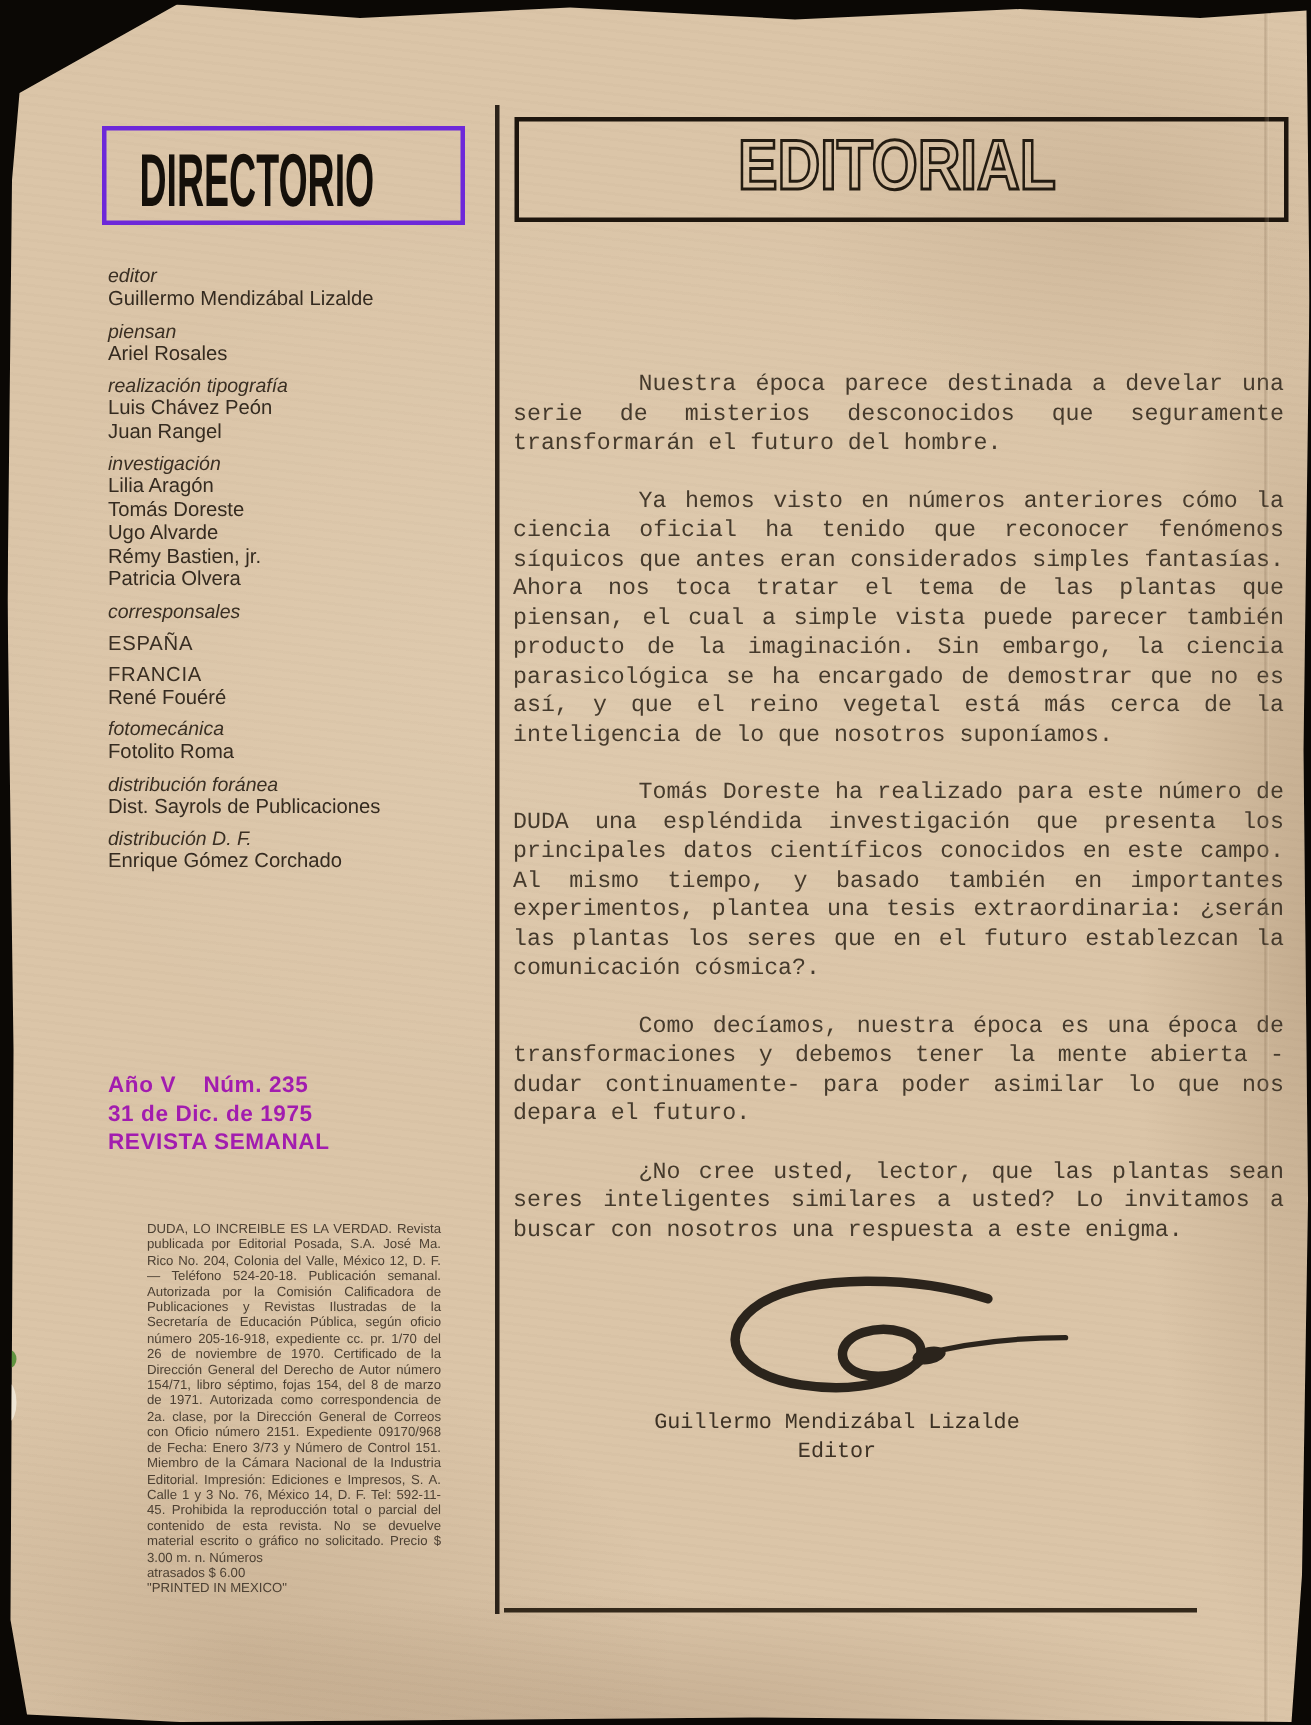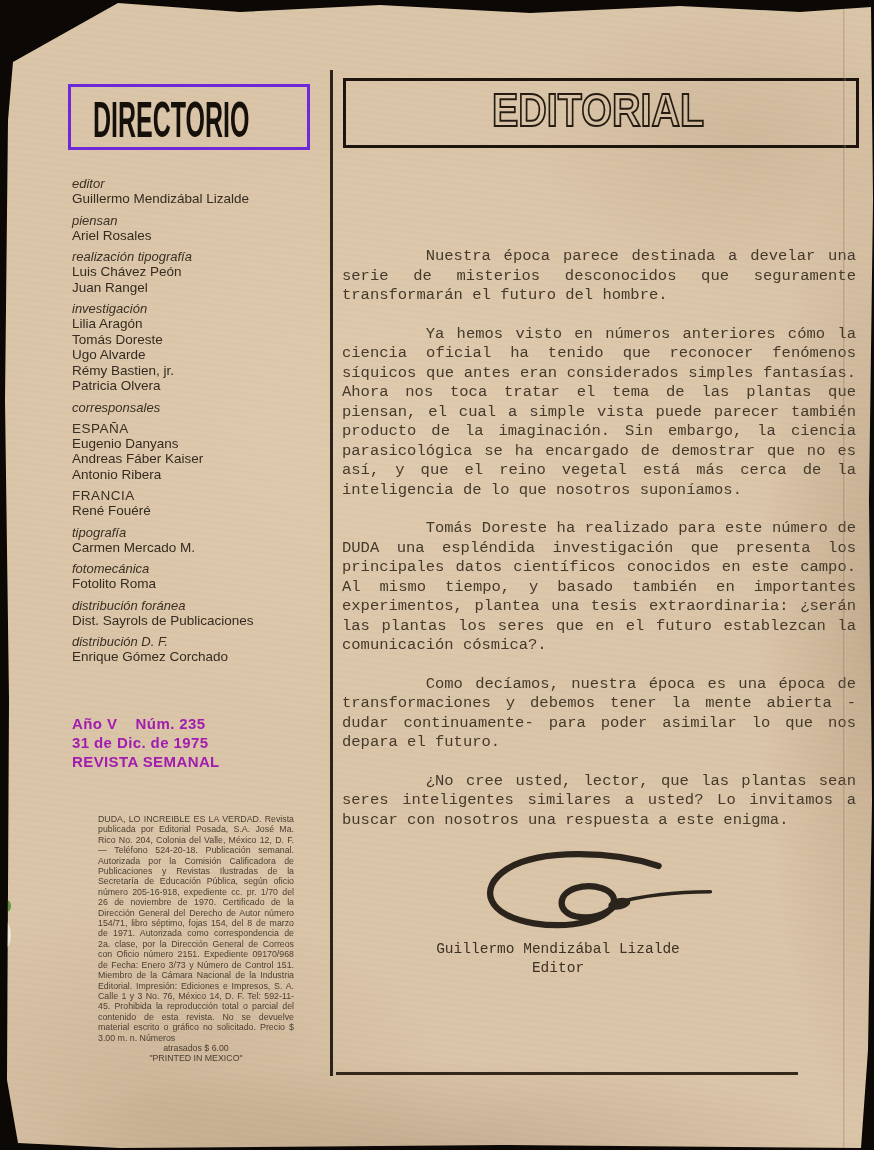--- a/index.html
+++ b/index.html
@@ -49,21 +49,21 @@
     position:absolute;left:72px;top:714px;
     font-weight:bold;font-size:15px;line-height:19px;color:#a21caf;
     white-space:pre;letter-spacing:.4px;
   }
   .fine-print{
     position:absolute;left:70px;top:814px;width:196px;
     font-size:8.8px;line-height:10.4px;color:#4c4033;
     text-align:justify;
     margin-left:28px;
   }
-  .fine-center{text-align:center;}
+  .fine-center{}
 
   
   .divider{position:absolute;left:330px;top:70px;width:2.5px;height:1006px;background:#2c231a;}
   .ed-box{position:absolute;left:343px;top:78px;width:510px;height:64px;border:3.5px solid #1d150d;}
   .ed-box svg{display:block;}
   .ed-body{
     position:absolute;left:342px;top:247px;width:514px;
     font-family:"Liberation Mono","DejaVu Sans Mono",monospace;
     font-size:15.5px;line-height:19.5px;color:#453a2c;
     text-align:justify;
@@ -134,45 +134,30 @@
       <div class="credit-group">
         <div class="credit-label">corresponsales</div>
         <div class="credit-names">
           
         </div>
       </div>
 
 
       <div class="credit-group caps">
         <div class="credit-label">ESPAÑA</div>
-        <div class="credit-names">
-
-            <div class="credit-name">Eugenio Danyans</div>
-
-            <div class="credit-name">Andreas Fáber Kaiser</div>
-
-            <div class="credit-name">Antonio Ribera</div>
-          </div>
       </div>
 
       <div class="credit-group caps">
         <div class="credit-label">FRANCIA</div>
         <div class="credit-names">
 
             <div class="credit-name">René Fouéré</div>
           </div>
       </div>
 
-      <div class="credit-group">
-        <div class="credit-label">tipografía</div>
-        <div class="credit-names">
-
-            <div class="credit-name">Carmen Mercado M.</div>
-          </div>
-      </div>
 
       <div class="credit-group">
         <div class="credit-label">fotomecánica</div>
         <div class="credit-names">
 
             <div class="credit-name">Fotolito Roma</div>
           </div>
       </div>
 
       <div class="credit-group">

